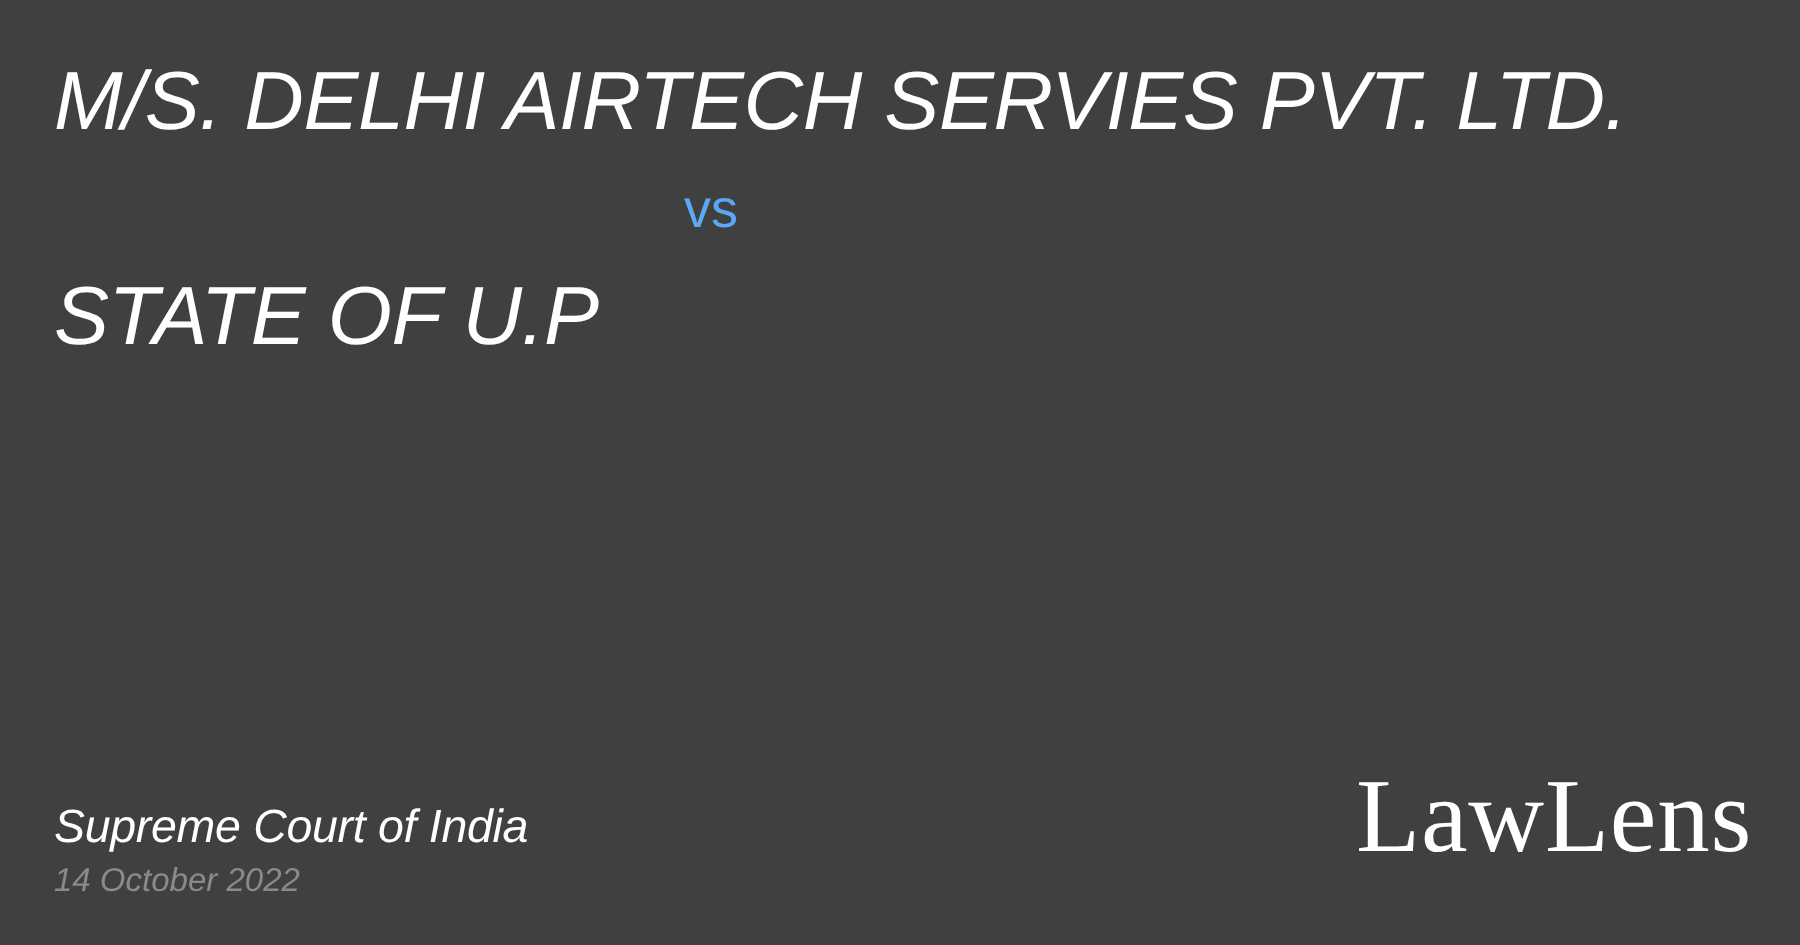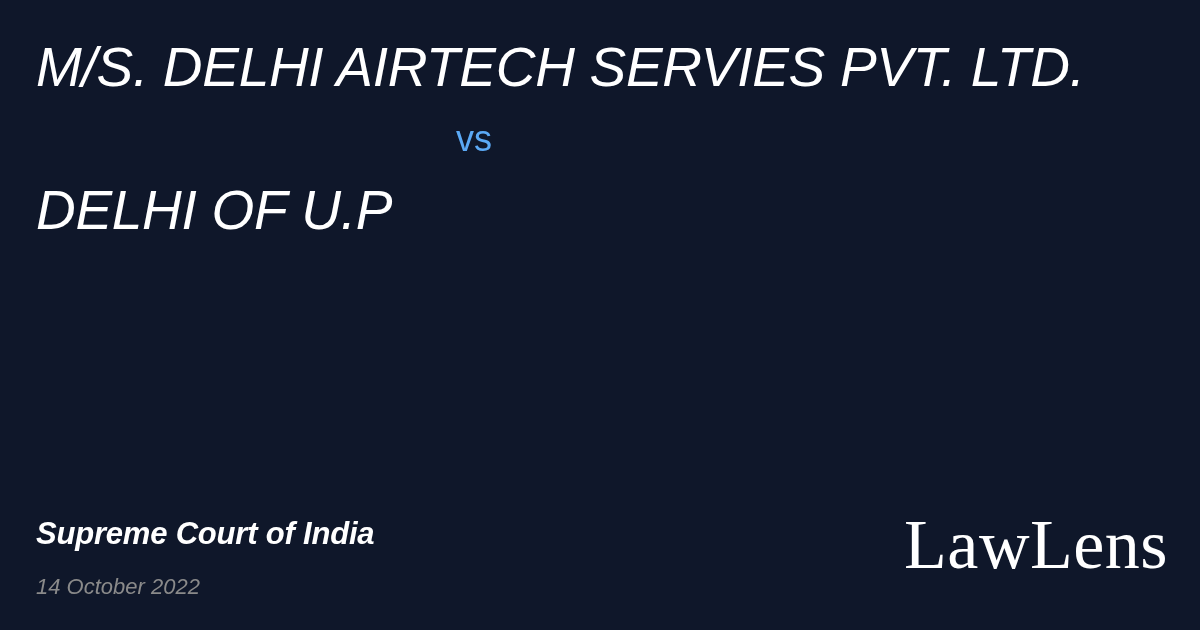--- a/index.html
+++ b/index.html
@@ -14,21 +14,21 @@
 
   body {
     font-family: "Liberation Sans", "DejaVu Sans", sans-serif;
     -webkit-font-smoothing: antialiased;
   }
 
   #card {
     position: relative;
     width: 1200px;
     height: 630px;
-    background: #0f172a;
+    background: #404040;
   }
 
   
   .case-block {
     position: absolute;
     left: 0;
     top: 0;
     width: 1200px;
   }
 
@@ -76,29 +76,29 @@
   .footer-left {
     position: absolute;
     left: 36px;
     bottom: 30px;
   }
 
   .court-name {
     color: #ffffff;
     font-family: "Liberation Sans", "DejaVu Sans", sans-serif;
     font-style: italic;
-    font-weight: bold;
+    font-weight: normal;
     font-size: 31px;
     line-height: 38px;
     letter-spacing: -0.2px;
     white-space: nowrap;
   }
 
   .judgment-date {
-    margin-top: 21px;
+    margin-top: 4px;
     color: #8a8a8a;
     font-family: "Liberation Sans", "DejaVu Sans", sans-serif;
     font-style: italic;
     font-weight: 400;
     font-size: 22px;
     line-height: 26px;
     letter-spacing: 0px;
     white-space: nowrap;
   }
 
@@ -120,21 +120,21 @@
 <body>
 
 <div id="card">
 
   <div class="case-block">
 
     <div class="party-line" id="party-petitioner">M/S. DELHI AIRTECH SERVIES PVT. LTD.</div>
 
     <div class="vs-separator">vs</div>
 
-    <div class="party-line" id="party-respondent">DELHI OF U.P</div>
+    <div class="party-line" id="party-respondent">STATE OF U.P</div>
 
   </div>
 
   <div class="footer">
 
     <div class="footer-left">
       <div class="court-name">Supreme Court of India</div>
       <div class="judgment-date">14 October 2022</div>
     </div>
 

